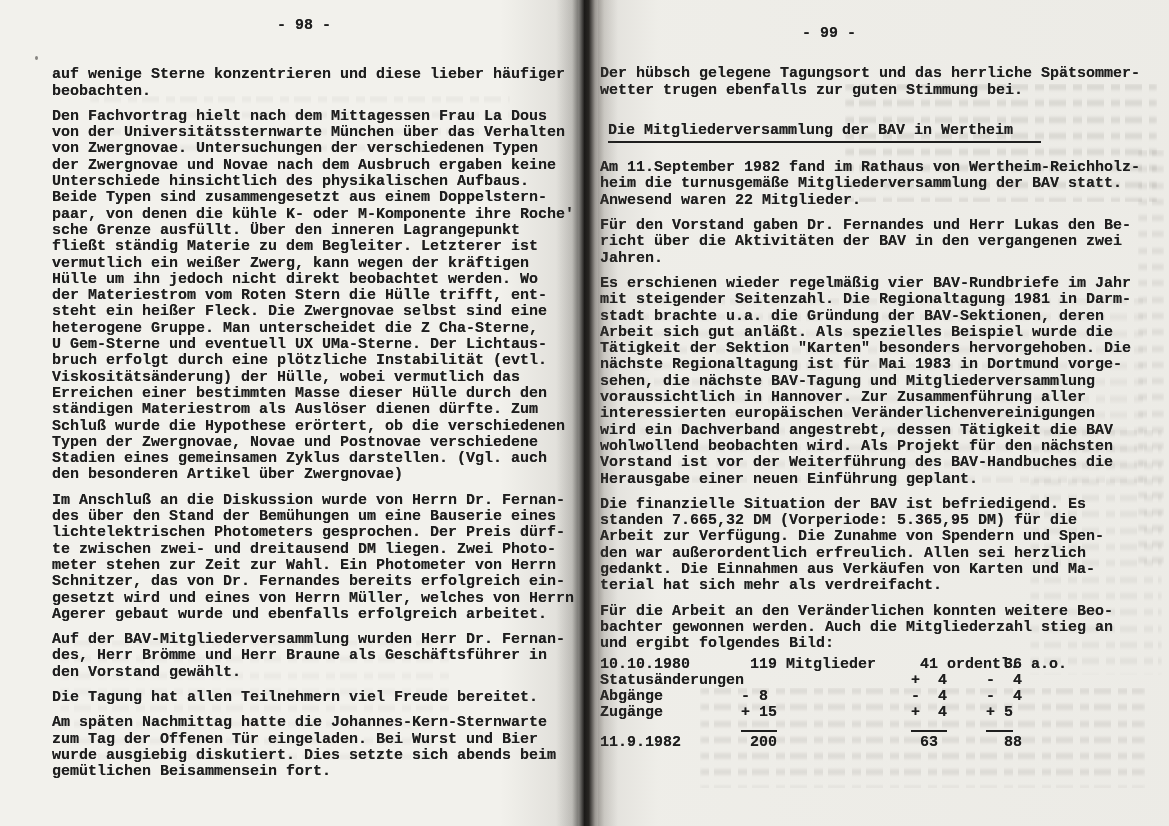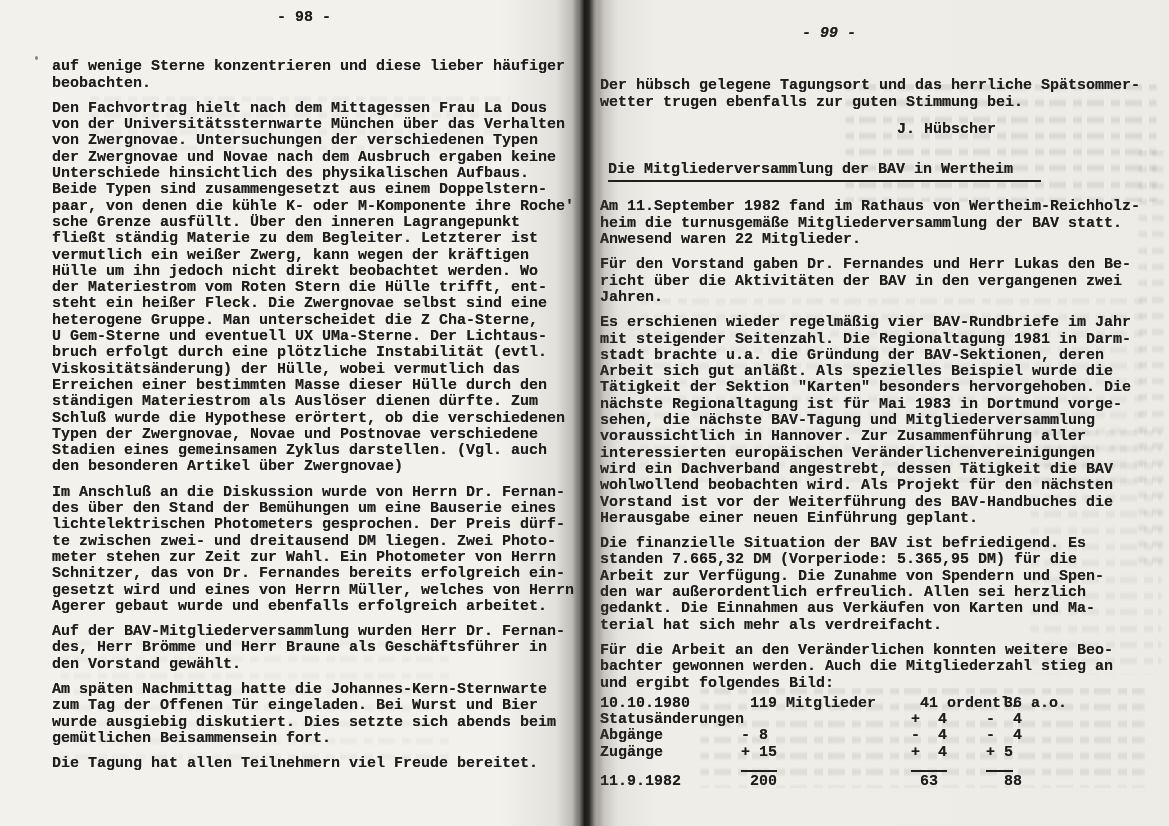--- a/index.html
+++ b/index.html
@@ -25,25 +25,25 @@
   
   .gutter {
     position:absolute; left:556px; top:0; width:62px; height:826px;
     background: linear-gradient(90deg,
       rgba(40,38,34,0) 0%, rgba(40,38,34,.18) 26%, rgba(35,33,30,.6) 38%,
       #1b1a18 46%, #272522 53%, rgba(70,64,58,.5) 63%,
       rgba(95,88,80,.18) 78%, rgba(0,0,0,0) 100%);
   }
   .page { position:absolute; font-size:15px; line-height:16.3px;
           text-shadow: 0 0 .5px rgba(20,20,20,.65); }
-  .page-left  { left:52px;  top:10px; width:527px; }
+  .page-left  { left:52px;  top:18px; width:527px; }
   .page-right { left:600px; top:26px; width:552px; }
   .pagenum { white-space:pre; }
   .pagenum-left  { padding-left:225px; margin-bottom:33px; }
-  .pagenum-right { padding-left:202px; margin-bottom:36px;font-style:italic; }
+  .pagenum-right { padding-left:202px; margin-bottom:24px; }
   .para { white-space:pre-wrap; }
   .para + .para { margin-top:9px; }
   .paras-left .para:nth-child(2) { }
   .sig { margin-top:11px; padding-left:297px; }
   .heading { margin-top:24px; padding-left:8px; }
   .heading span { border-bottom:2px solid currentColor; padding-bottom:2px; padding-right:28px; }
   .paras-right .para:first-child { margin-top:21px; }
   .mtable { margin-top:4px; }
   .trow { display:grid; grid-template-columns:141px 170px 75px auto; white-space:pre; }
   .trow.gap { margin-top:13px; }
@@ -116,33 +116,32 @@
 des über den Stand der Bemühungen um eine Bauserie eines
 lichtelektrischen Photometers gesprochen. Der Preis dürf-
 te zwischen zwei- und dreitausend DM liegen. Zwei Photo-
 meter stehen zur Zeit zur Wahl. Ein Photometer von Herrn
 Schnitzer, das von Dr. Fernandes bereits erfolgreich ein-
 gesetzt wird und eines von Herrn Müller, welches von Herrn
 Agerer gebaut wurde und ebenfalls erfolgreich arbeitet.</div>
         <div class="para">Auf der BAV-Mitgliederversammlung wurden Herr Dr. Fernan-
 des, Herr Brömme und Herr Braune als Geschäftsführer in
 den Vorstand gewählt.</div>
+        <div class="para">Die Tagung hat allen Teilnehmern viel Freude bereitet.</div>
         <div class="para">Am späten Nachmittag hatte die Johannes-Kern-Sternwarte
 zum Tag der Offenen Tür eingeladen. Bei Wurst und Bier
 wurde ausgiebig diskutiert. Dies setzte sich abends beim
 gemütlichen Beisammensein fort.</div>
-        <div class="para">Die Tagung hat allen Teilnehmern viel Freude bereitet.</div>
       </div>
   </div>
 
   <div class="page page-right">
     <div class="pagenum pagenum-right">- 99 -</div>
     <div class="para p-intro">Der hübsch gelegene Tagungsort und das herrliche Spätsommer-
 wetter trugen ebenfalls zur guten Stimmung bei.</div>
-    <div class="sig">J. Hübscher</div>
     <div class="heading"><span>Die Mitgliederversammlung der BAV in Wertheim</span></div>
     <div class="paras paras-right">
         <div class="para">Am 11.September 1982 fand im Rathaus von Wertheim-Reichholz-
 heim die turnusgemäße Mitgliederversammlung der BAV statt.
 Anwesend waren 22 Mitglieder.</div>
         <div class="para">Für den Vorstand gaben Dr. Fernandes und Herr Lukas den Be-
 richt über die Aktivitäten der BAV in den vergangenen zwei
 Jahren.</div>
         <div class="para">Es erschienen wieder regelmäßig vier BAV-Rundbriefe im Jahr
 mit steigender Seitenzahl. Die Regionaltagung 1981 in Darm-

